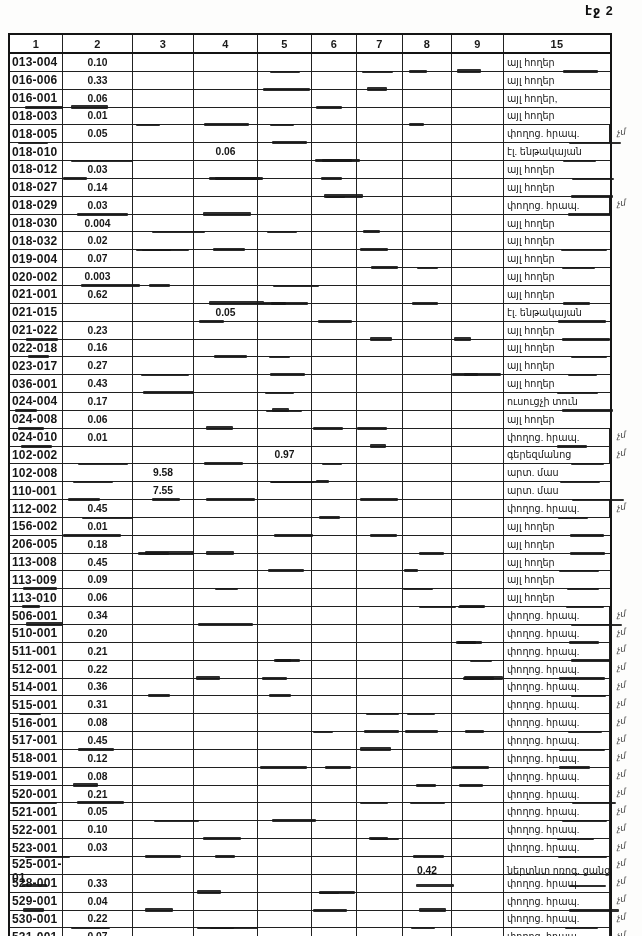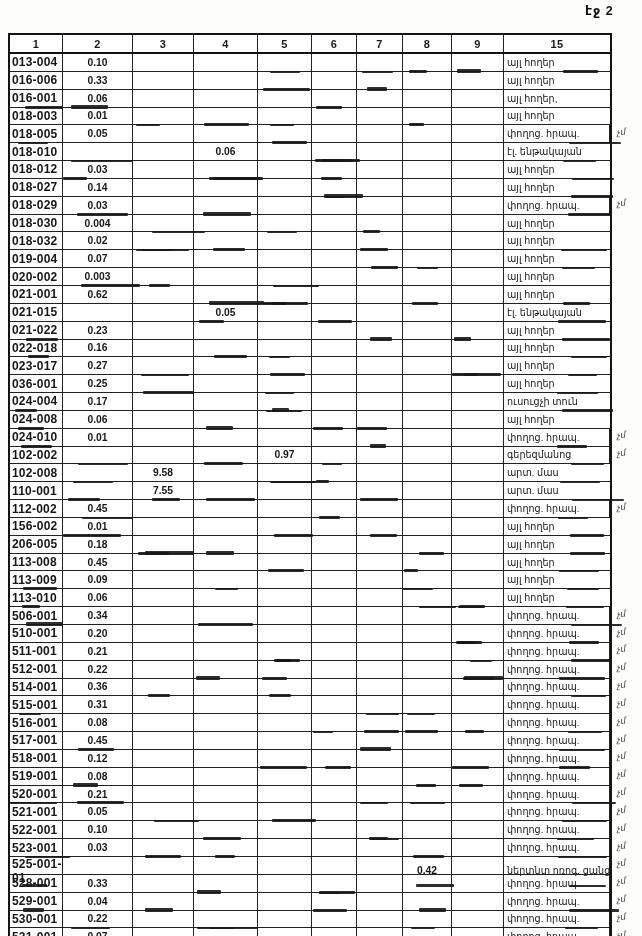--- a/index.html
+++ b/index.html
@@ -372,21 +372,21 @@
       <div class="cell c-val"></div>
       <div class="cell c-val"></div>
       <div class="cell c-val">
         <i class="smudge" style="left: 24.2493%; width: 70.9322%; height: 2.87985px;"></i>
         <i class="smudge" style="left: 0.844132%; width: 49.6673%; height: 3.5319px;"></i>
       </div>
       <div class="cell c-use">այլ հողեր<i class="smudge" style="left: 60.1522%; width: 27.1294%; height: 2.4px;"></i></div>
     </div>
     <div class="trow">
       <div class="cell c-code">036-001</div>
-      <div class="cell c-val">0.25</div>
+      <div class="cell c-val">0.43</div>
       <div class="cell c-val">
         <i class="smudge" style="left: 16.9929%; width: 84.9371%; height: 3.25129px;"></i>
       </div>
       <div class="cell c-val"></div>
       <div class="cell c-val">
         <i class="smudge" style="left: 12.9442%; width: 55.737%; height: 2.34713px;"></i>
       </div>
       <div class="cell c-val"></div>
       <div class="cell c-val"></div>
       <div class="cell c-val"></div>

